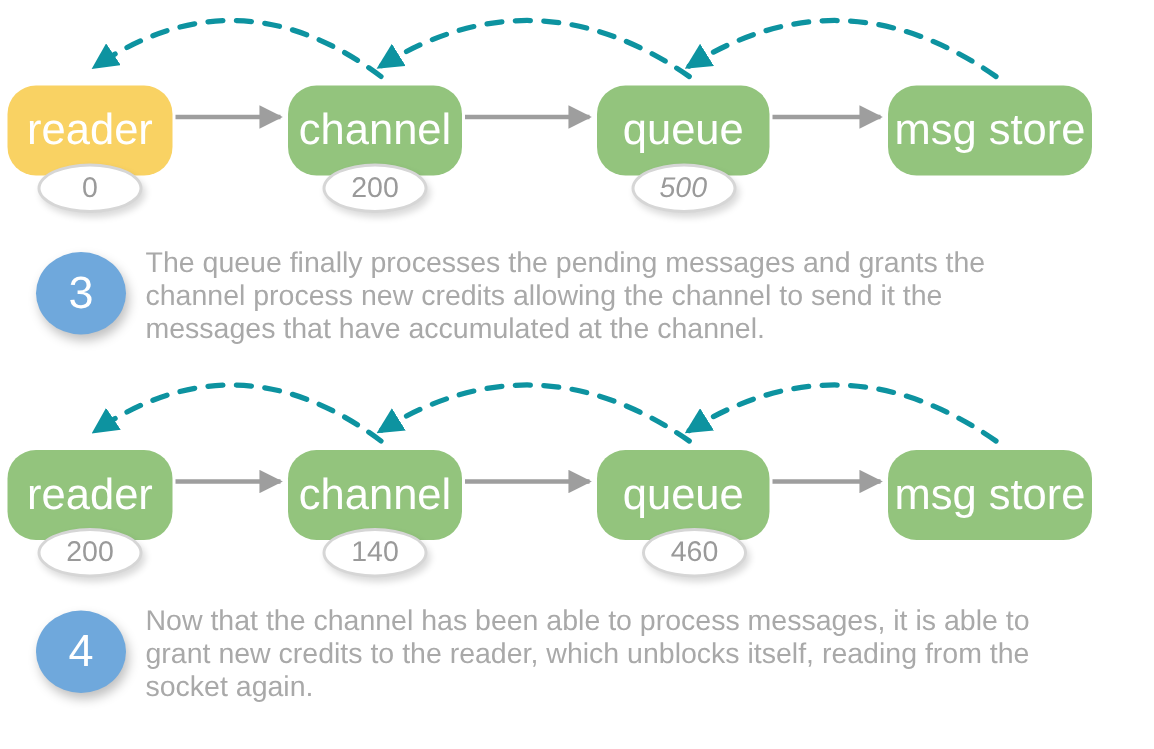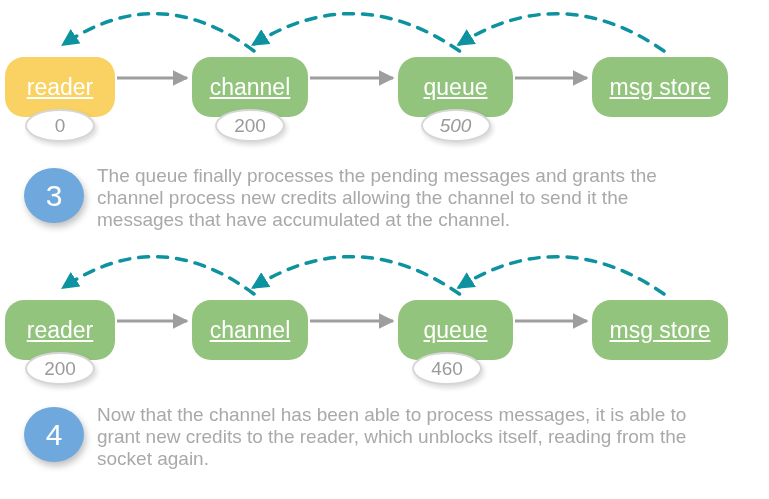--- a/index.html
+++ b/index.html
@@ -11,22 +11,22 @@
   .wires{position:absolute;left:0;top:0;overflow:visible;}
   .arc{
     fill:none;stroke:var(--credit-arc-teal,#0D93A0);stroke-width:3.5;
     stroke-dasharray:10 9;stroke-linecap:round;
   }
   .flow{fill:none;stroke:var(--flow-arrow-gray,#9E9E9E);stroke-width:3;}
   #arrow-teal-shape{fill:var(--credit-arc-teal,#0D93A0);}
   #arrow-gray-shape{fill:var(--flow-arrow-gray,#9E9E9E);}
   .node{
     position:absolute;top:55px;height:60px;border-radius:19px;
-    color:var(--node-label-white,#fff);font-size:23px;
-    display:flex;align-items:center;justify-content:center;text-decoration:underline;
+    color:var(--node-label-white,#fff);font-size:29px;
+    display:flex;align-items:center;justify-content:center;
   }
   .credit-oval{
     position:absolute;top:107px;width:70px;height:33px;box-sizing:border-box;
     background:#fff;border:2px solid #D6D6D6;border-radius:50%;
     color:var(--credit-text-gray,#9A9A9A);font-size:19px;
     display:flex;align-items:center;justify-content:center;
     box-shadow:2px 3px 5px rgba(0,0,0,0.15);
   }
   .step{position:absolute;left:24px;display:flex;gap:13px;align-items:flex-start;}
   .badge{
@@ -87,22 +87,23 @@
         <path d="M 254 49 Q 159 -22 64 42" class="arc" marker-end="url(#arrow-teal)"></path>
         <path d="M 459.5 49 Q 356.75 -22 254 42" class="arc" marker-end="url(#arrow-teal)"></path>
         <path d="M 664 49 Q 561.75 -22 459.5 42" class="arc" marker-end="url(#arrow-teal)"></path>
         <path d="M 117 76 L 187 76" class="flow" marker-end="url(#arrow-gray)"></path>
         <path d="M 310 76 L 393 76" class="flow" marker-end="url(#arrow-gray)"></path>
         <path d="M 515 76 L 587 76" class="flow" marker-end="url(#arrow-gray)"></path>
       </svg>
   <div class="node" style="left: 5px; width: 110px; background: rgb(147, 196, 125);">reader</div>
       <div class="credit-oval" style="left: 25px;">200</div>
       <div class="node" style="left: 192px; width: 116px; background: rgb(147, 196, 125);">channel</div>
+      <div class="credit-oval" style="left: 215px;">140</div>
       <div class="node" style="left: 398px; width: 115px; background: rgb(147, 196, 125);">queue</div>
-      <div class="credit-oval" style="left: 412px;">460</div>
+      <div class="credit-oval" style="left: 428px;">460</div>
       <div class="node" style="left: 592px; width: 136px; background: rgb(147, 196, 125);">msg store</div>
     </div>
 
   <div class="step" style="top:404px">
     <div class="badge">4</div>
     <p class="stext">Now that the channel has been able to process messages, it is able to
 grant new credits to the reader, which unblocks itself, reading from the
 socket again.</p>
   </div>
 

